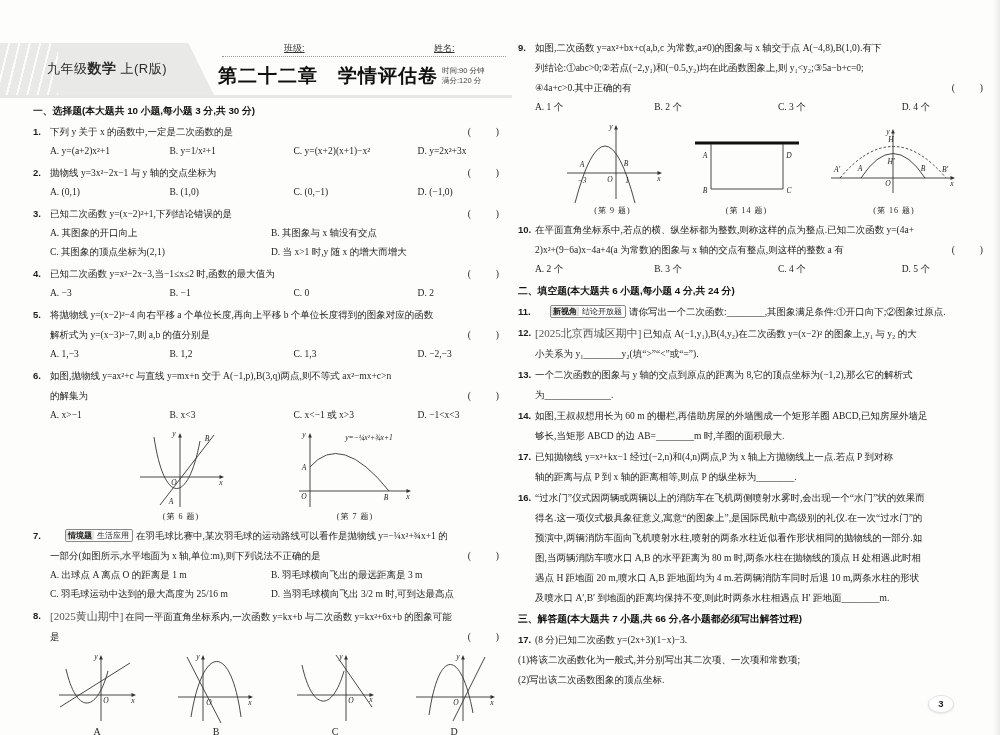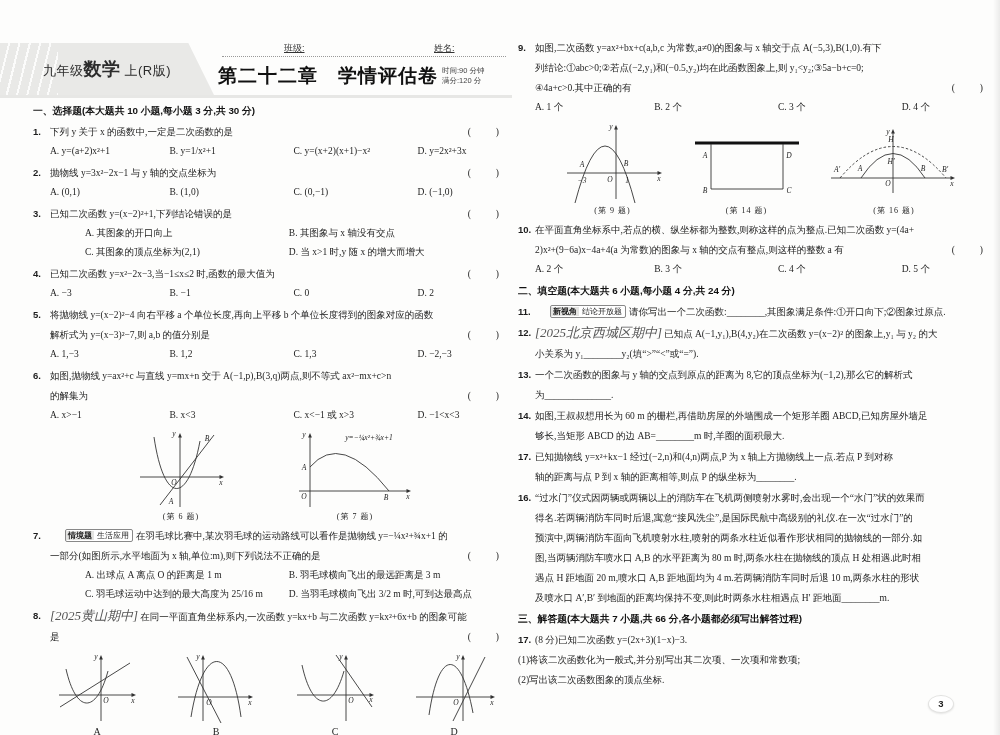--- a/index.html
+++ b/index.html
@@ -10,21 +10,21 @@
   
   .paper-head{position:absolute;top:43px;left:0;width:506px;height:52px;}
   .paper-head::after{content:'';position:absolute;left:0;right:-6px;bottom:-3px;height:3px;background:#e7e7e5;}
   .band{position:absolute;left:0;top:0;width:214px;height:52px;background:#e9e9e7;
         clip-path:polygon(0 0,88% 0,100% 100%,0 100%);
         display:flex;align-items:center;justify-content:center;
         font-family:"Liberation Sans","DejaVu Sans",sans-serif;font-size:13px;color:#2c2c2c;letter-spacing:.5px;}
   .stripes{position:absolute;left:0;top:0;bottom:0;width:58px;opacity:.85;
         background:repeating-linear-gradient(104deg,rgba(255,255,255,0) 0 8px,#fff 8px 10px);}
   .band-text{position:relative;}
-  .band-text b{font-size:18px;font-family:Liberation Mono, monospace;}
+  .band-text b{font-size:14px;font-family:Liberation Mono, monospace;}
   .head-right{position:absolute;left:214px;right:0;top:-6px;height:58px;}
   .blanks-row{position:absolute;left:8px;right:0;top:0;height:19px;border-bottom:1px dotted #999;
         font-family:"Liberation Sans","DejaVu Sans",sans-serif;font-size:9px;color:#333;}
   .blank-label{position:absolute;top:5px;text-decoration:underline;}
   .blank-label.cls{left:62px;} .blank-label.nme{left:212px;}
   .title-row{position:absolute;left:0;right:0;top:21px;height:36px;display:flex;align-items:center;}
   .title{flex:1;margin:1px;text-align:center;font-family:"Liberation Sans","DejaVu Sans",sans-serif;
         font-weight:bold;font-size:19px;letter-spacing:1px;color:#111;}
   .meta{width:64px;font-family:"Liberation Sans","DejaVu Sans",sans-serif;font-size:7.5px;
         line-height:10px;color:#444;}
@@ -36,23 +36,23 @@
         font-size:9.8px;line-height:20px;margin:0 0 1px;color:#111;}
   .q{display:flex;margin:0 0 1px;}
   .qnum{font-family:"Liberation Sans","DejaVu Sans",sans-serif;font-weight:bold;font-size:9.5px;
         min-width:15px;padding-right:2px;line-height:20px;}
   .qbody{flex:1;min-width:0;}
   .qline{position:relative;line-height:20px;min-height:20px;white-space:nowrap;}
   .qline.flush{margin-left:-17px;}
   .bracket{position:absolute;right:0;top:0;letter-spacing:2px;}
   .opts{display:grid;line-height:19px;margin:0 0 1px;}
   .c4a{grid-template-columns:26.5% 27.5% 27.5% 18.5%;}
-  .c2{grid-template-columns:49% 51%;margin-left:35px;}
+  .c2{grid-template-columns:49% 51%;}
   .opt{white-space:nowrap;overflow:visible;}
-  .prefix{color:#555;font-size:13px;margin-right:2px;font-style:italic;}
+  .prefix{color:#555;font-size:11px;margin-right:2px;}
   .tag{display:inline-block;border:1px solid #888;border-radius:2px;background:#fff;
         font-family:"Liberation Sans","DejaVu Sans",sans-serif;font-size:8px;line-height:11px;
         padding:0 3px;margin-right:3px;vertical-align:1px;color:#222;margin-left:15px;}
   .tag .t1{font-weight:bold;background:#e4e4e2;margin:0 3px 0 -3px;padding:0 2px;}
   
   .figrow{display:flex;justify-content:center;align-items:flex-end;gap:64px;margin:2px 0 3px;}
   .figrow.triple{gap:24px;}
   .figrow.spread{gap:8px;justify-content:space-between;padding:0 4px;}
   .fig{text-align:center;}
   .figcap{font-size:8px;line-height:11px;letter-spacing:1px;color:#222;
@@ -276,21 +276,21 @@
               <div class="figletter">D</div>
             </div>
           </div>
         </div>
       </div>
     </div>
   <div class="col right" id="col-right">
       <div class="q">
         <span class="qnum">9.</span>
         <div class="qbody">
-          <div class="qline"><span class="ltext">如图,二次函数 y=ax²+bx+c(a,b,c 为常数,a≠0)的图象与 x 轴交于点 A(−5,3),B(1,0).有下</span></div>
+          <div class="qline"><span class="ltext">如图,二次函数 y=ax²+bx+c(a,b,c 为常数,a≠0)的图象与 x 轴交于点 A(−4,8),B(1,0).有下</span></div>
           <div class="qline"><span class="ltext">列结论:①abc&gt;0;②若点(−2,y₁)和(−0.5,y₂)均在此函数图象上,则 y₁&lt;y₂;③5a−b+c=0;</span></div>
           <div class="qline"><span class="ltext">④4a+c&gt;0.其中正确的有</span><span class="bracket">(　　)</span></div>
           <div class="opts c4a">
             <span class="opt">A. 1 个</span>
             <span class="opt">B. 2 个</span>
             <span class="opt">C. 3 个</span>
             <span class="opt">D. 4 个</span>
           </div>
           <div class="figrow triple">
             <div class="fig">
@@ -389,21 +389,21 @@
         <span class="qnum">17.</span>
         <div class="qbody">
           <div class="qline"><span class="ltext">已知抛物线 y=x²+kx−1 经过(−2,n)和(4,n)两点,P 为 x 轴上方抛物线上一点.若点 P 到对称</span></div>
           <div class="qline"><span class="ltext">轴的距离与点 P 到 x 轴的距离相等,则点 P 的纵坐标为________.</span></div>
         </div>
       </div>
       <div class="q">
         <span class="qnum">16.</span>
         <div class="qbody">
           <div class="qline"><span class="ltext">“过水门”仪式因两辆或两辆以上的消防车在飞机两侧喷射水雾时,会出现一个“水门”状的效果而</span></div>
-          <div class="qline"><span class="ltext">得名.若两辆消防车同时后退,寓意“接风洗尘”,是国际民航中高级别的礼仪.在一次“过水门”的</span></div>
+          <div class="qline"><span class="ltext">得名.这一项仪式极具象征意义,寓意“的图象上”,是国际民航中高级别的礼仪.在一次“过水门”的</span></div>
           <div class="qline"><span class="ltext">预演中,两辆消防车面向飞机喷射水柱,喷射的两条水柱近似看作形状相同的抛物线的一部分.如</span></div>
           <div class="qline"><span class="ltext">图,当两辆消防车喷水口 A,B 的水平距离为 80 m 时,两条水柱在抛物线的顶点 H 处相遇.此时相</span></div>
           <div class="qline"><span class="ltext">遇点 H 距地面 20 m,喷水口 A,B 距地面均为 4 m.若两辆消防车同时后退 10 m,两条水柱的形状</span></div>
           <div class="qline"><span class="ltext">及喷水口 A′,B′ 到地面的距离均保持不变,则此时两条水柱相遇点 H′ 距地面________m.</span></div>
         </div>
       </div>
       <div class="section">三、解答题(本大题共 7 小题,共 66 分,各小题都必须写出解答过程)</div>
       <div class="q">
         <span class="qnum">17.</span>
         <div class="qbody">

